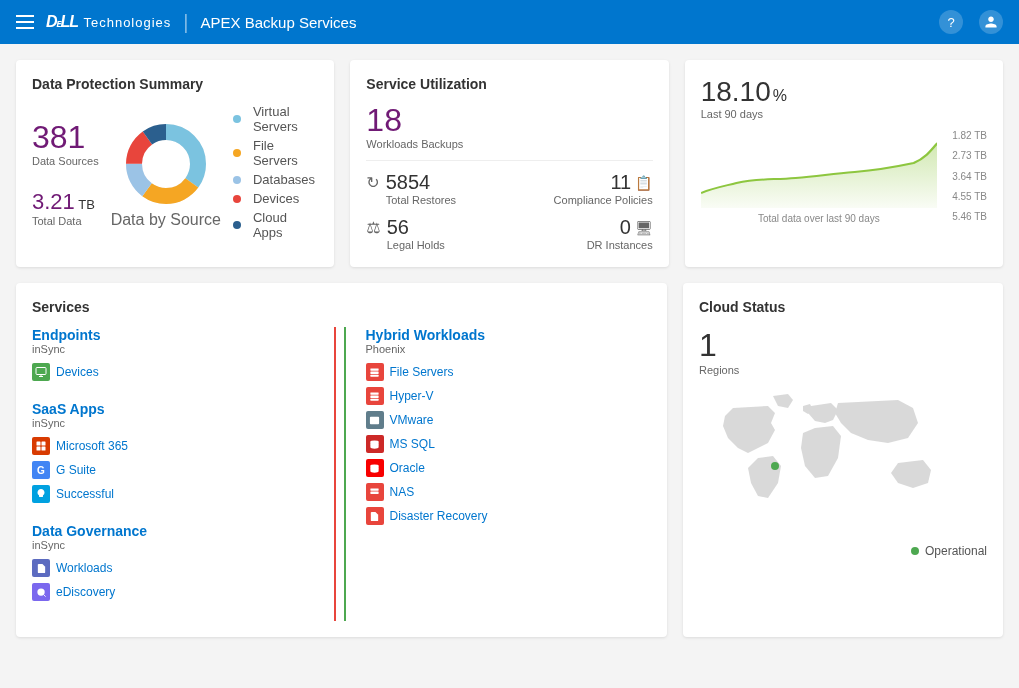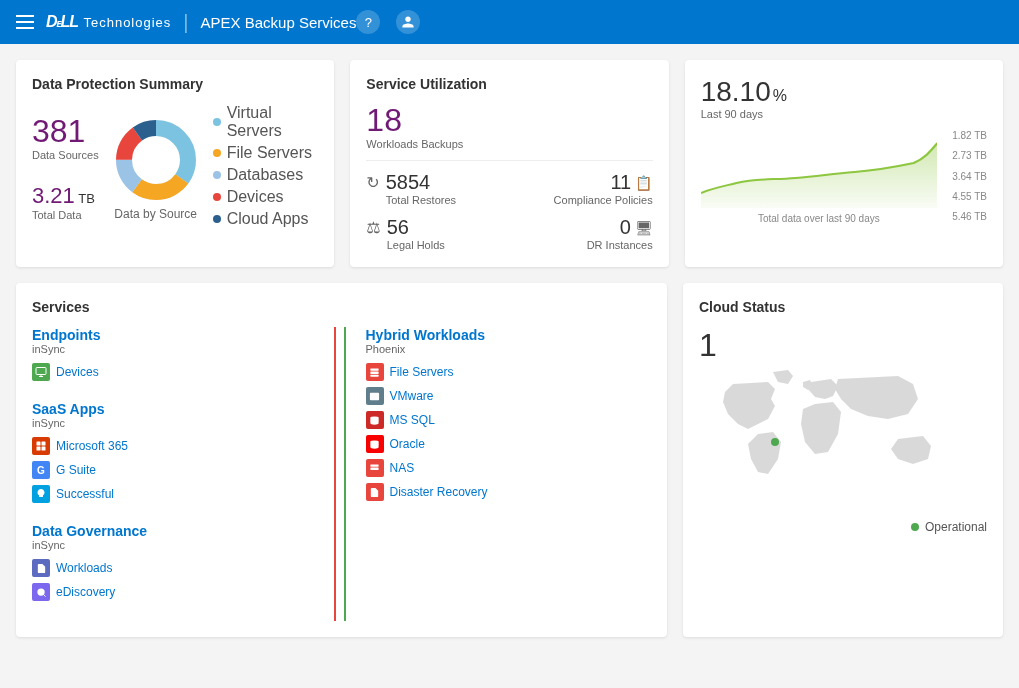--- a/index.html
+++ b/index.html
@@ -6,20 +6,21 @@
     body { font-family: 'Segoe UI', Arial, sans-serif; background: #f4f4f4; font-size: 13px; color: #333; }
 
     
     .header {
       background: #0076CE;
       color: white;
       height: 44px;
       display: flex;
       align-items: center;
       padding: 0 16px;
+      justify-content: space-between;
     }
     .header-left { display: flex; align-items: center; gap: 12px; }
     .header-logo { font-weight: bold; font-size: 16px; letter-spacing: 1px; }
     .header-divider { color: rgba(255,255,255,0.5); font-size: 20px; }
     .header-title { font-size: 15px; font-weight: 400; }
     .header-icons { display: flex; gap: 16px; align-items: center; }
     .header-icon { width: 24px; height: 24px; border-radius: 50%; background: rgba(255,255,255,0.2); display: flex; align-items: center; justify-content: center; cursor: pointer; font-size: 13px; color: white; }
 
     
     .main { padding: 16px; display: flex; flex-direction: column; gap: 16px; }
@@ -39,21 +40,21 @@
     
     .dps-content { display: flex; align-items: center; gap: 12px; }
     .dps-left { flex: 0 0 auto; }
     .dps-big { font-size: 32px; font-weight: 300; color: #701a75; line-height: 1; }
     .dps-label { font-size: 11px; color: #666; margin-top: 2px; }
     .dps-total { margin-top: 16px; }
     .dps-total .dps-big { font-size: 22px; }
     .dps-total .unit { font-size: 13px; }
 
     .legend { flex: 1; }
-    .legend-item { display: flex; align-items: center; gap: 6px; font-size: 16px; color: #555; margin-bottom: 4px; }
+    .legend-item { display: flex; align-items: center; gap: 12px; font-size: 13px; color: #555; margin-bottom: 4px; }
     .legend-dot { width: 8px; height: 8px; border-radius: 50%; flex-shrink: 0; }
 
     
     .bottom-row { display: grid; grid-template-columns: 1fr 320px; gap: 16px; }
 
     
     .services-card { background: white; border-radius: 4px; padding: 16px; box-shadow: 0 1px 3px rgba(0,0,0,0.1); }
     .services-grid { display: grid; grid-template-columns: 1fr 1fr; gap: 12px; margin-top: 12px; }
     .services-col { padding: 0 16px; }
     .services-col:first-child { border-right: 2px solid #e8453c; padding-left: 0; }
@@ -131,21 +132,21 @@
             <circle cx="45" cy="45" r="32" fill="none" stroke="#7BC3E0" stroke-width="16" stroke-dasharray="70.37 130.98" stroke-dashoffset="0" transform="rotate(-90 45 45)"></circle>
 
             <circle cx="45" cy="45" r="32" fill="none" stroke="#F5A623" stroke-width="16" stroke-dasharray="50.27 150.8" stroke-dashoffset="-70.37" transform="rotate(-90 45 45)"></circle>
 
             <circle cx="45" cy="45" r="32" fill="none" stroke="#9BC3E6" stroke-width="16" stroke-dasharray="30.16 170.91" stroke-dashoffset="-120.64" transform="rotate(-90 45 45)"></circle>
 
             <circle cx="45" cy="45" r="32" fill="none" stroke="#E8453C" stroke-width="16" stroke-dasharray="30.16 170.91" stroke-dashoffset="-150.8" transform="rotate(-90 45 45)"></circle>
 
             <circle cx="45" cy="45" r="32" fill="none" stroke="#2B5F8E" stroke-width="16" stroke-dasharray="20.11 180.96" stroke-dashoffset="-180.96" transform="rotate(-90 45 45)"></circle>
           </svg>
-          <div style="font-size:12px; color:#666; margin-top:2px;">Data by Source</div>
+          <div style="font-size:16px; color:#666; margin-top:2px;">Data by Source</div>
         </div>
 
         <div class="legend">
           <div class="legend-item">
             <div class="legend-dot" style="background:#7BC3E0;"></div>
             <span>Virtual Servers</span>
           </div>
           <div class="legend-item">
             <div class="legend-dot" style="background:#F5A623;"></div>
             <span>File Servers</span>
@@ -325,20 +326,30 @@
               <div class="service-icon icon-red">
                 <svg width="11" height="11" viewBox="0 0 24 24" fill="white">
                     <rect x="3" y="3" width="18" height="5" rx="1"></rect>
                     <rect x="3" y="10" width="18" height="5" rx="1"></rect>
                     <rect x="3" y="17" width="18" height="4" rx="1"></rect>
                   </svg>
               </div>
               <span>File Servers</span>
             </a>
             <a class="service-link">
+              <div class="service-icon icon-red">
+                <svg width="11" height="11" viewBox="0 0 24 24" fill="white">
+                    <rect x="3" y="3" width="18" height="5" rx="1"></rect>
+                    <rect x="3" y="10" width="18" height="5" rx="1"></rect>
+                    <rect x="3" y="17" width="18" height="4" rx="1"></rect>
+                  </svg>
+              </div>
+              <span>Hyper-V</span>
+            </a>
+            <a class="service-link">
               <div class="service-icon" style="background:#607D8B; color:white;">
                 <svg width="11" height="11" viewBox="0 0 24 24" fill="white">
                     <rect x="2" y="4" width="20" height="16" rx="2"></rect>
                     <path d="M8 12l2 2 4-4" stroke="white" stroke-width="2" fill="none"></path>
                   </svg>
               </div>
               <span>VMware</span>
             </a>
             <a class="service-link">
               <div class="service-icon" style="background:#CC2927; color:white;">
@@ -378,20 +389,21 @@
               <span>Disaster Recovery</span>
             </a>
           </div>
         </div>
       </div>
     </div>
 
     <div class="cloud-card">
       <div class="card-title">Cloud Status</div>
       <div class="cloud-big">1</div>
+      <div class="cloud-label">Regions</div>
 
       <div class="world-map">
         <svg width="100%" height="140" viewBox="0 0 280 140">
 
           <g fill="#D0D0D0" opacity="0.8">
 
             <path d="M30,20 L65,18 L72,25 L68,35 L72,42 L65,55 L55,60 L45,65 L35,60 L25,50 L20,38 L22,28 Z"></path>
 
             <path d="M70,8 L85,6 L90,12 L85,20 L75,18 Z"></path>
 

